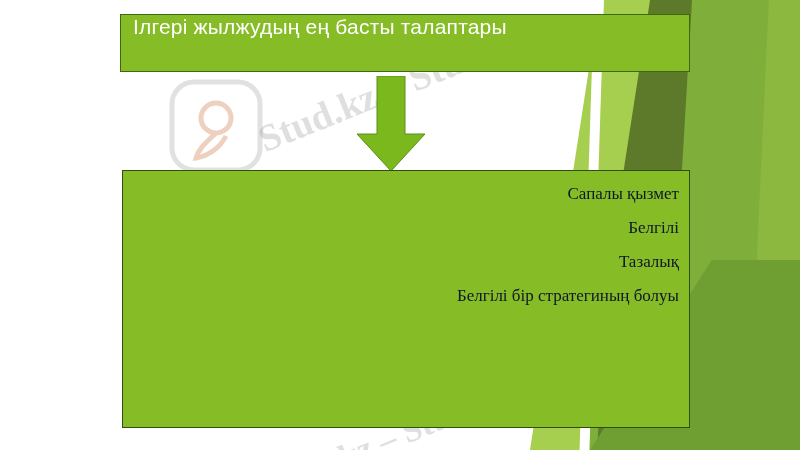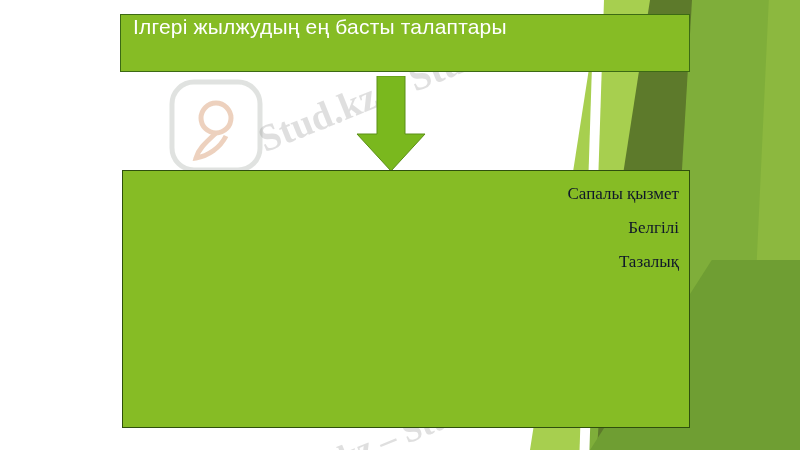--- a/index.html
+++ b/index.html
@@ -216,16 +216,17 @@
 
   <svg class="arrow" viewBox="0 0 72 96" preserveAspectRatio="none">
     <polygon points="22,0 50,0 50,58 70,58 36,95 2,58 22,58" fill="#7ab81e" stroke="#5b8f16" stroke-width="1"></polygon>
   </svg>
 
   <div class="content-box">
     <ul class="bullet-list">
       <li>Сапалы қызмет</li>
       <li>Белгілі</li>
       <li>Тазалық</li>
+      <li>Белгілі бір стратегиның болуы</li>
     </ul>
   </div>
 
 </div>
 
 </body></html>

